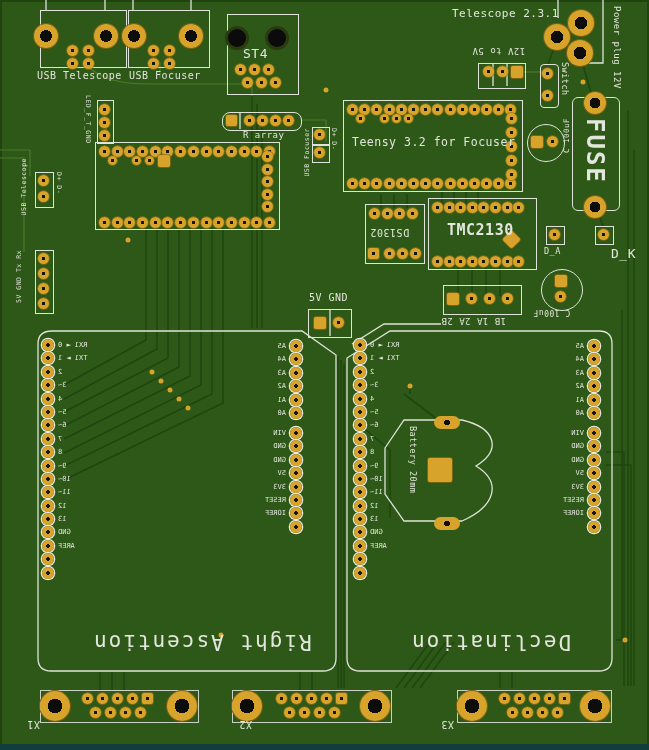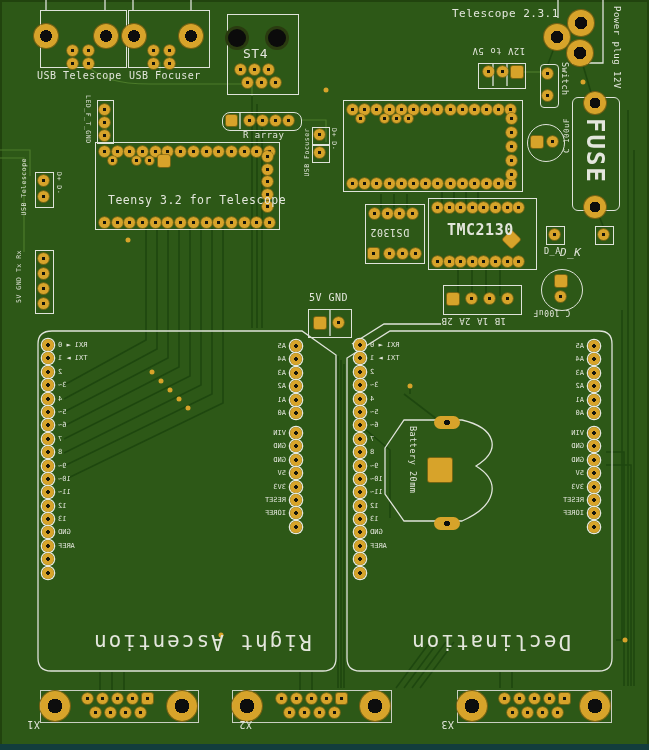--- a/index.html
+++ b/index.html
@@ -223,21 +223,20 @@
   <span class="pad abs" style="left:132px;top:156px;width:9px;height:9px;"></span>
   <span class="pad abs" style="left:145px;top:156px;width:9px;height:9px;"></span>
   <span class="pad smd sq abs" style="left:158px;top:155px;width:12px;height:12px;"></span>
   <div class="pin-col" style="left:262px;top:151px;gap:1.5px;">
       <i class="pad"></i>
       <i class="pad"></i>
       <i class="pad"></i>
       <i class="pad"></i>
       <i class="pad"></i>
     </div>
-  <div class="silk" style="left:108px;top:193px;font-size:11.5px;">Teensy 3.2 for Telescope</div>
 
   <div class="outline" style="left:343px;top:100px;width:178px;height:90px;"></div>
   <div class="pad-row" style="left:347px;top:104px;gap:1.2px;">
       <i class="pad"></i>
       <i class="pad"></i>
       <i class="pad"></i>
       <i class="pad"></i>
       <i class="pad"></i>
       <i class="pad"></i>
       <i class="pad"></i>
@@ -269,20 +268,21 @@
   <span class="pad abs" style="left:380px;top:114px;width:9px;height:9px;"></span>
   <span class="pad abs" style="left:392px;top:114px;width:9px;height:9px;"></span>
   <span class="pad abs" style="left:404px;top:114px;width:9px;height:9px;"></span>
   <div class="pin-col" style="left:506px;top:113px;gap:3px;">
       <i class="pad"></i>
       <i class="pad"></i>
       <i class="pad"></i>
       <i class="pad"></i>
       <i class="pad"></i>
     </div>
+  <div class="silk" style="left:352px;top:135px;font-size:11.5px;">Teensy 3.2 for Focuser</div>
 
   <div class="outline" style="left:365px;top:204px;width:58px;height:58px;"></div>
   <div class="pad-row" style="left:369px;top:208px;gap:1.5px;">
       <i class="pad"></i>
       <i class="pad"></i>
       <i class="pad"></i>
       <i class="pad"></i>
     </div>
   <span class="pad sq abs" style="left:368px;top:248px;"></span>
   <span class="pad abs" style="left:384px;top:248px;"></span>
@@ -344,21 +344,21 @@
   <div class="cap-circle" style="left:541px;top:269px;width:40px;height:40px;"></div>
   <span class="pad sq smd abs" style="left:555px;top:275px;width:12px;height:12px;"></span>
   <span class="pad abs" style="left:555px;top:291px;"></span>
   <div class="silk r180" style="left:533px;top:308px;font-size:8px;">C 100uF</div>
 
   <div class="outline" style="left:546px;top:226px;width:17px;height:17px;"></div>
   <span class="pad abs" style="left:549px;top:229px;"></span>
   <div class="silk" style="left:544px;top:246px;font-size:8.5px;">D_A</div>
   <div class="outline" style="left:595px;top:226px;width:17px;height:17px;"></div>
   <span class="pad abs" style="left:598px;top:229px;"></span>
-  <div class="silk" style="left:560px;top:246px;font-size:11px;font-style:italic;">D_K</div>
+  <div class="silk" style="left:611px;top:246px;font-size:13px;">D_K</div>
 
   <div class="silk" style="left:309px;top:292px;font-size:10px;">5V GND</div>
   <div class="outline" style="left:308px;top:309px;width:42px;height:27px;"></div>
   <span class="pad sq smd abs" style="left:314px;top:317px;width:12px;height:12px;"></span>
   <span class="pad abs" style="left:333px;top:317px;"></span>
 
   <div class="outline" style="left:443px;top:285px;width:77px;height:28px;"></div>
   <span class="pad sq smd abs" style="left:447px;top:293px;width:12px;height:12px;"></span>
   <span class="pad abs" style="left:466px;top:293px;"></span>
   <span class="pad abs" style="left:484px;top:293px;"></span>

